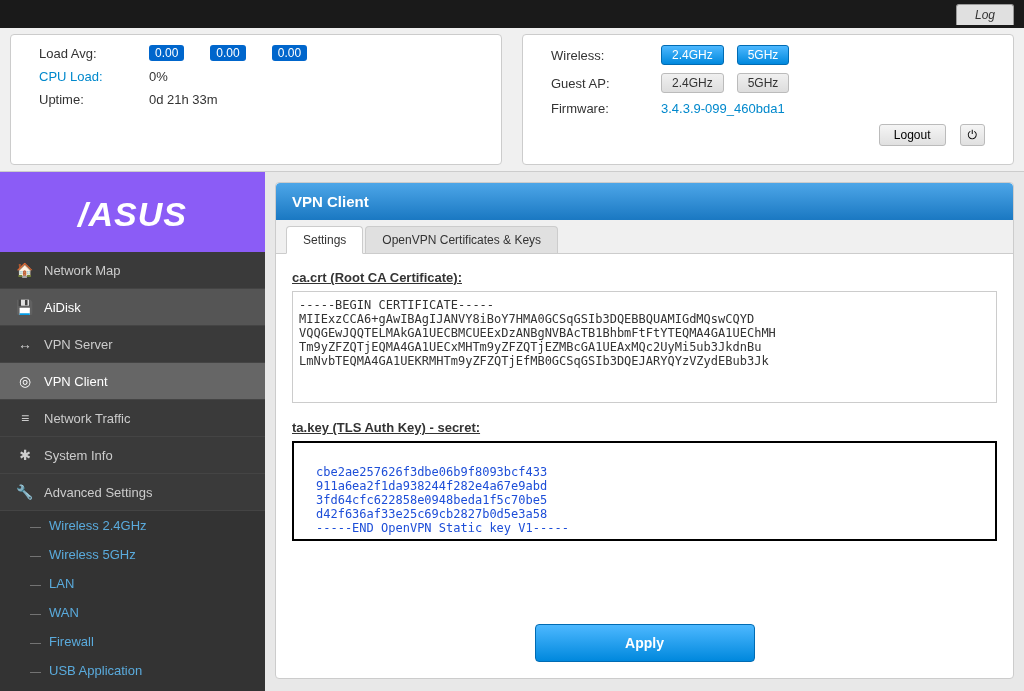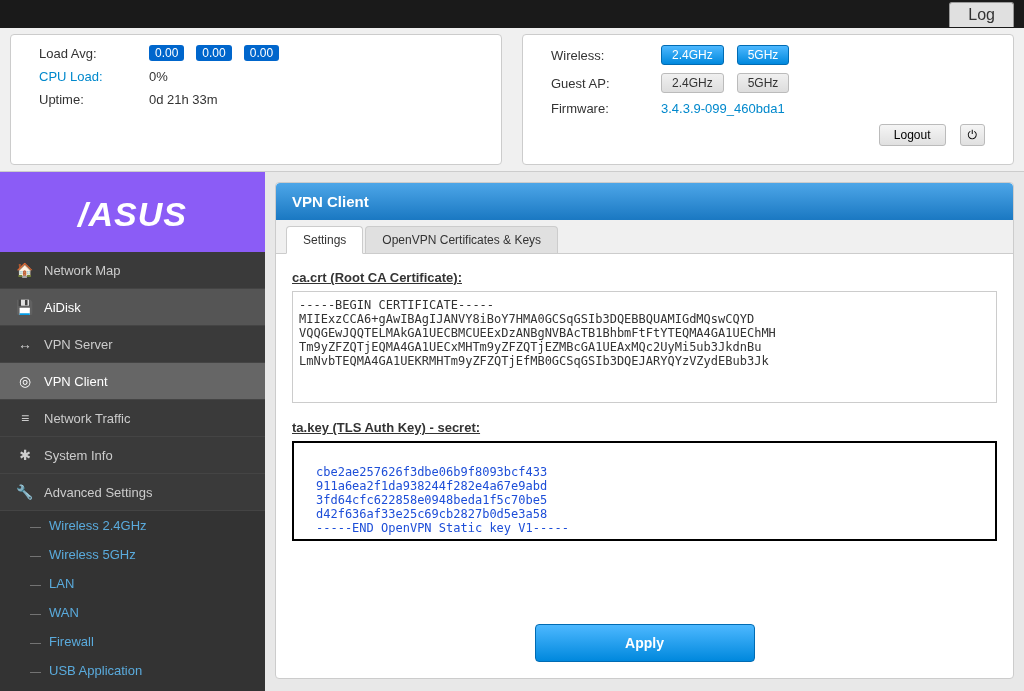--- a/index.html
+++ b/index.html
@@ -22,23 +22,24 @@
       align-items: center;
       justify-content: flex-end;
       padding: 4px 10px;
       height: 28px;
     }
     .log-tab {
       background: #e0e0e0;
       border: 1px solid #999;
       border-bottom: none;
       padding: 3px 18px;
-      font-size: 16px;
+      font-size: 12px;
       cursor: pointer;
       border-radius: 3px 3px 0 0;
+      font-style: italic;
     }
 
     
     .status-bar {
       background: #f0f0f0;
       border-bottom: 1px solid #ccc;
       display: flex;
       padding: 6px 10px;
       gap: 20px;
       min-height: 135px;
@@ -68,21 +69,21 @@
     }
     .status-value {
       color: #333;
     }
     .load-badge {
       background: #0066cc;
       color: #fff;
       padding: 1px 6px;
       border-radius: 3px;
       font-size: 12px;
-      margin-right: 2px;
+      margin-right: 16px;
     }
     .btn-wireless {
       background: linear-gradient(to bottom, #4db8ff, #0088dd);
       color: #fff;
       border: 1px solid #006bb3;
       border-radius: 3px;
       padding: 2px 10px;
       cursor: pointer;
       font-size: 12px;
       margin-right: 3px;

